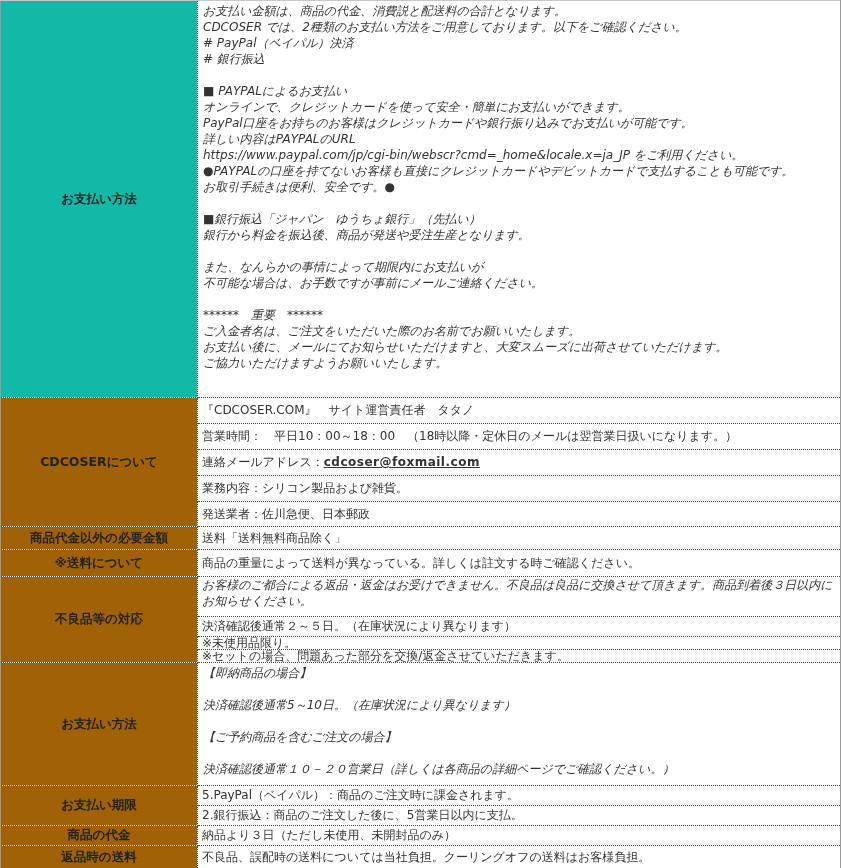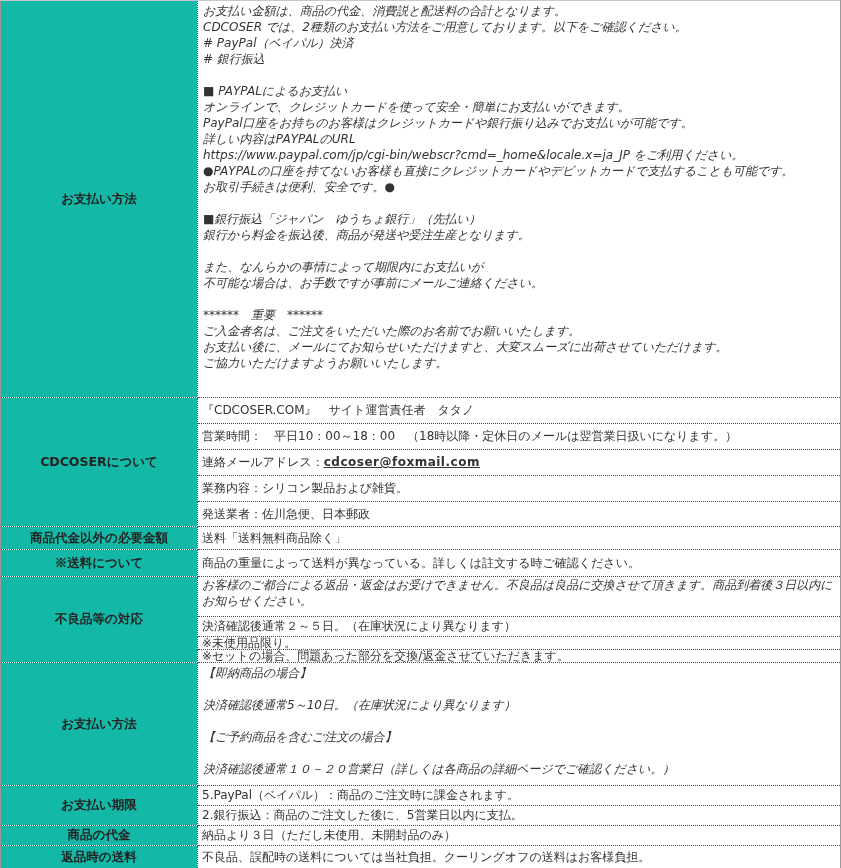--- a/index.html
+++ b/index.html
@@ -9,30 +9,30 @@
     border-collapse:collapse;table-layout:fixed;
     border:1px solid #9a9a9a;border-top-color:#c8c8c8;
   }
   td{
     border:1px dotted #4a4a4a;
     color:#333333;font-size:12px;overflow:hidden;
     vertical-align:middle;
   }
   col.c-label{width:197px;}
   td.label{
-    text-align:center;font-weight:bold;background:#14b8a6;
+    text-align:center;font-weight:bold;background:#a16207;
     color:#222222;font-size:12.5px;padding:0 4px;
   }
   td.label.white{background:#14b8a6;}
   td.content{padding:1px 4px;line-height:15px;}
   td.content.top{vertical-align:top;font-style:italic;}
   .pre{white-space:pre-wrap;word-break:break-all;}
   td.big{line-height:16px;padding:2px 5px;}
   tr.h397{height:397px;} tr.h26{height:26px;} tr.h25{height:25px;}
-  tr.h23{height:23px;}  tr.h27{height:27px;font-family:Liberation Serif, serif;} tr.h40{height:40px;}
+  tr.h23{height:23px;}  tr.h27{height:27px;} tr.h40{height:40px;}
   tr.h20{height:20px;}  tr.h13{height:13px;margin-left:32px;} tr.h12{height:12px;}
   tr.h123{height:123px;}
   td.tight{padding:0 4px;line-height:12px;}
   b.email{letter-spacing:0.5px;text-decoration:underline;}
 </style>
 </head>
 <body>
 
 <table class="shop-info">
   <colgroup>

